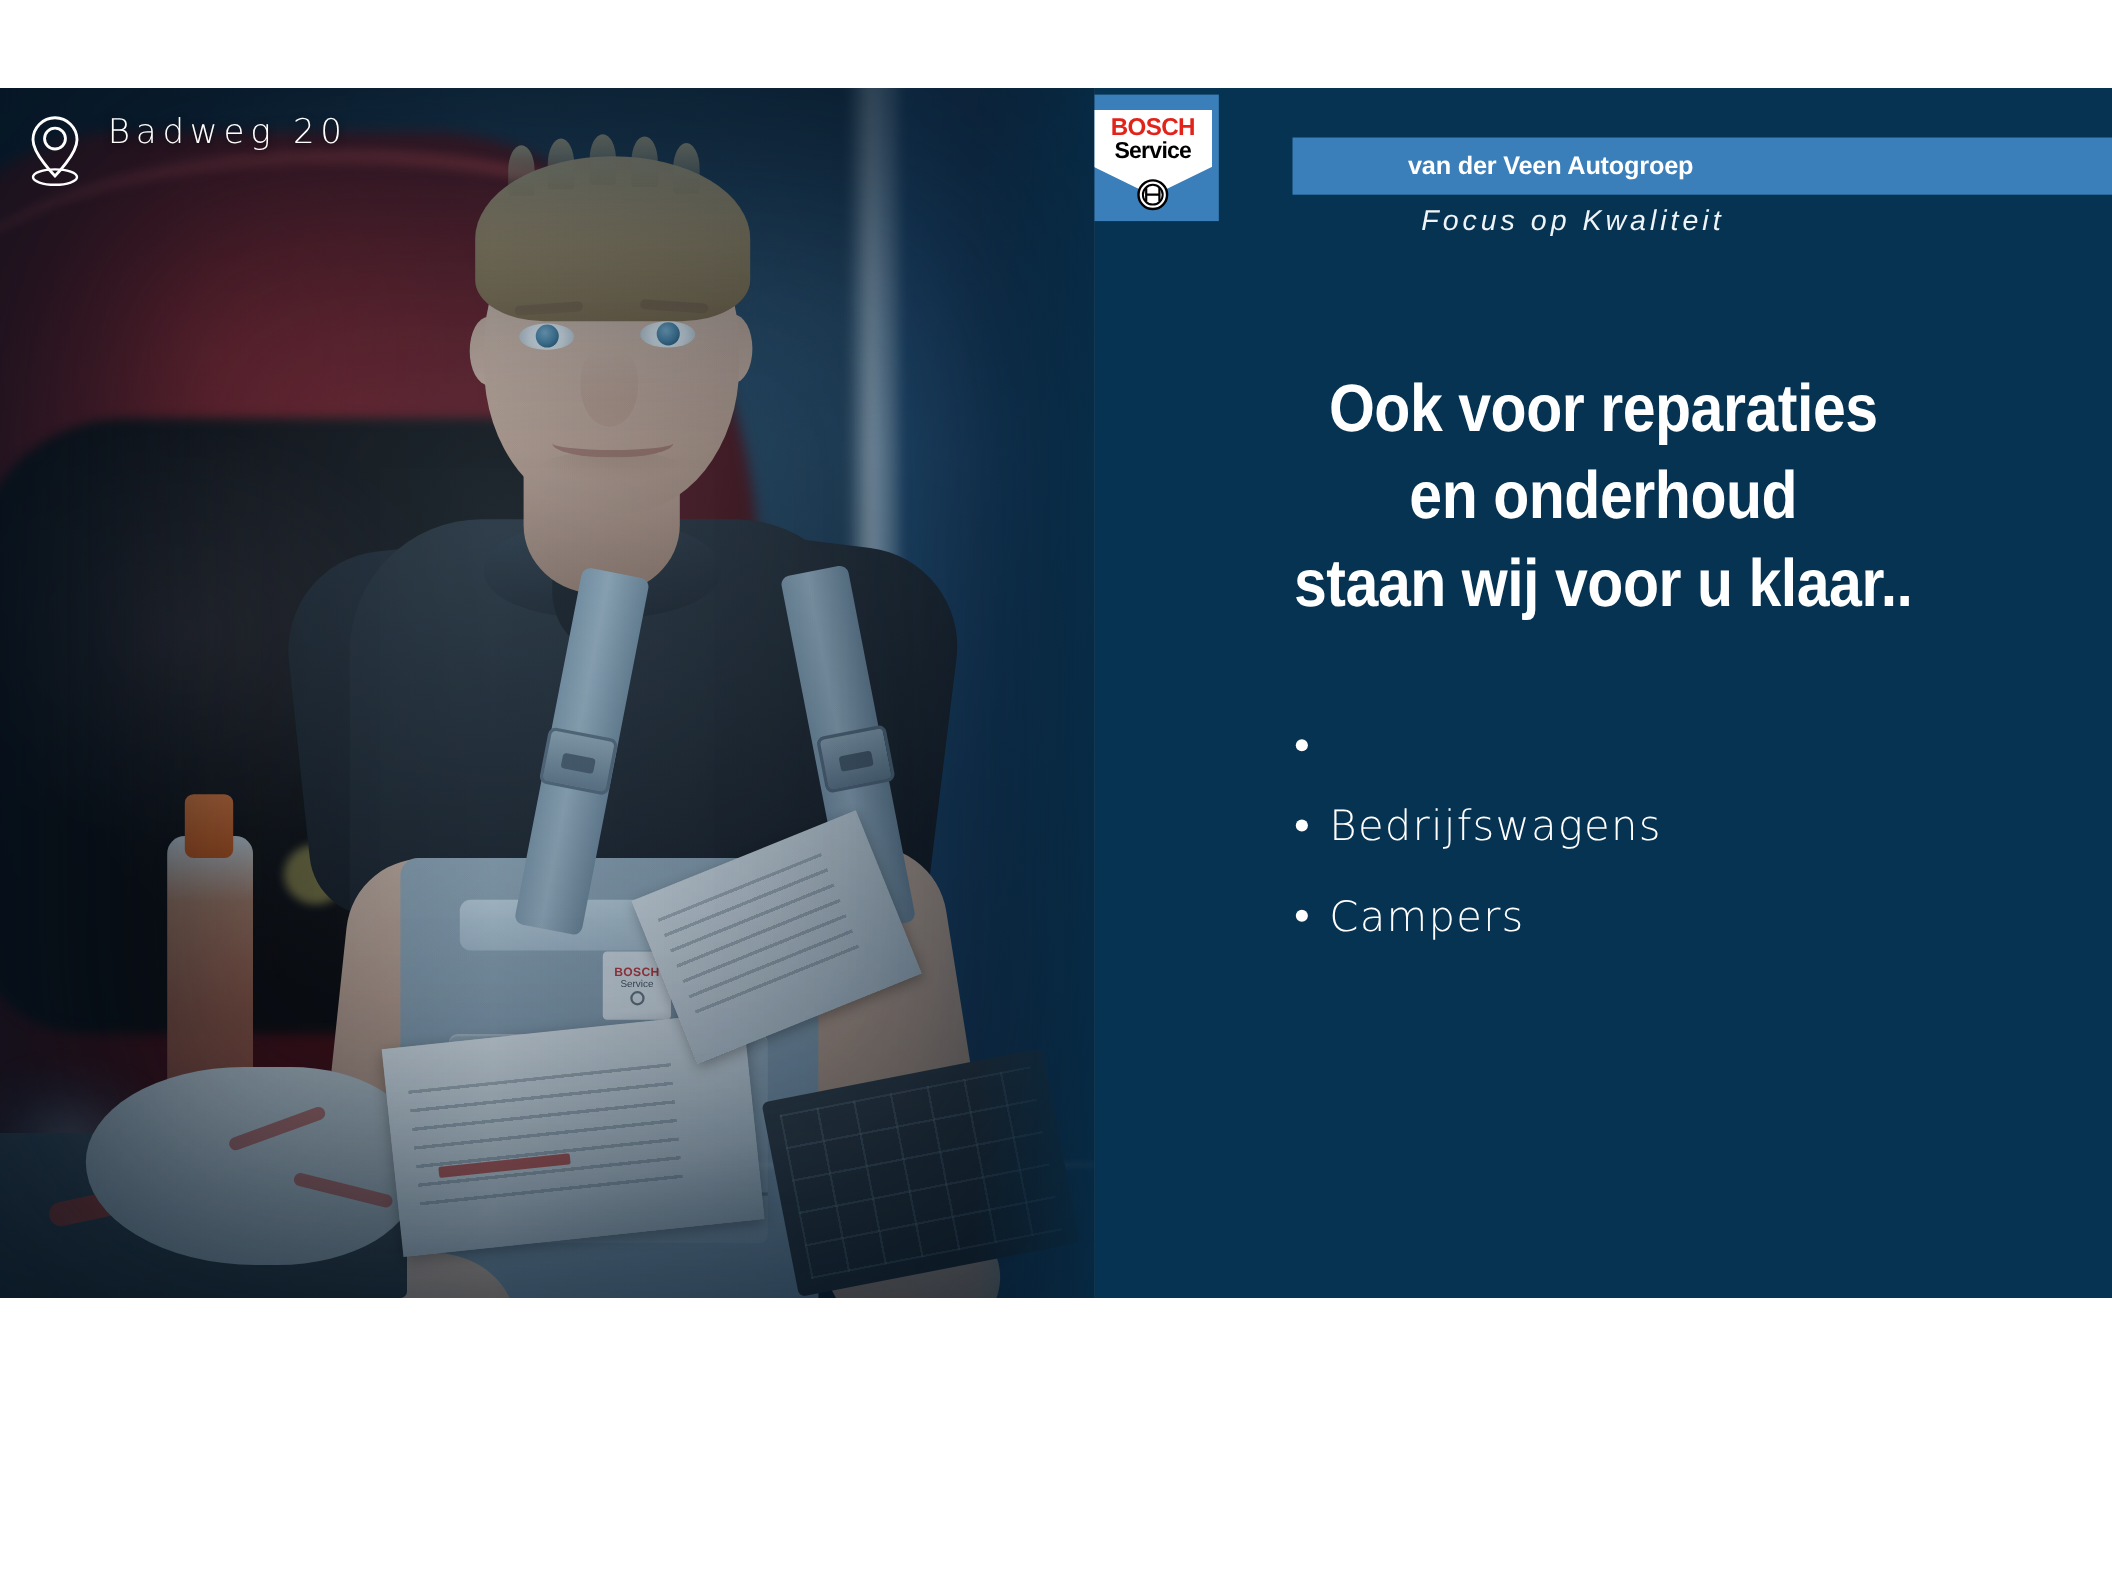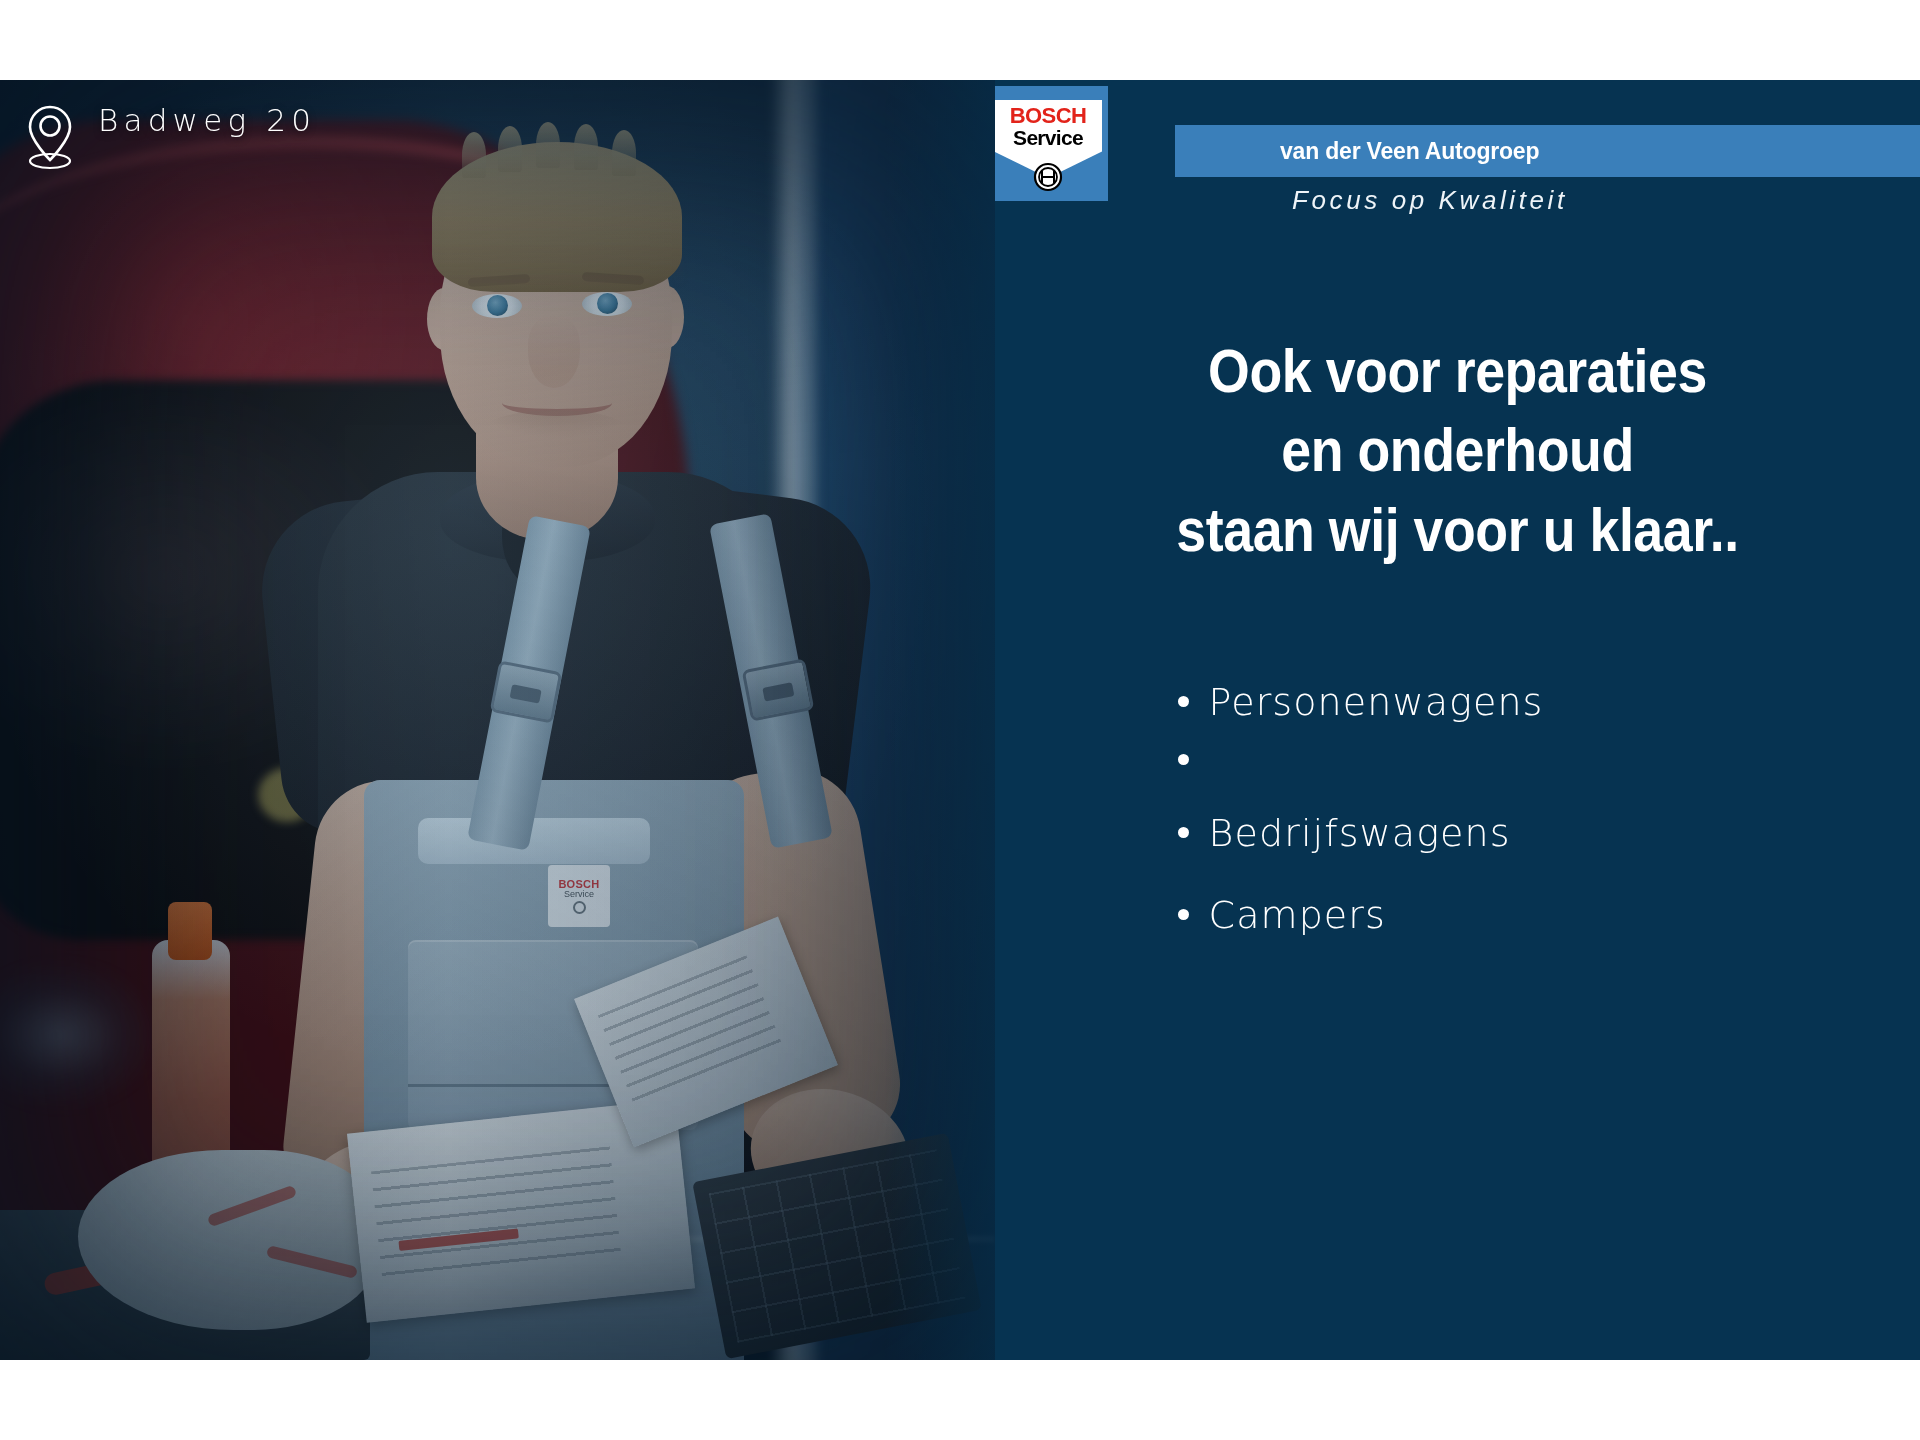--- a/index.html
+++ b/index.html
@@ -3,21 +3,21 @@
 <meta charset="utf-8">
 <style>
   * { margin:0; padding:0; box-sizing:border-box; }
   html,body { width:1920px; height:1440px; background:#ffffff; overflow:hidden; }
   body { font-family:"Liberation Sans", sans-serif; }
 
   #ad { position:relative; width:1920px; height:1440px; background:#ffffff; }
 
   
   .stage {
-    position:absolute; left:0; top:80px; width:1920px; height:1280px;
+    position:absolute; left:0; top:80px; width:1920px; height:1100px;
     display:flex; overflow:hidden;
   }
 
   
   .photo {
     position:relative; width:995px; height:100%;
     overflow:hidden; background:#16262f;
   }
   .photo-canvas { position:absolute; inset:0; }
 
@@ -503,24 +503,20 @@
 
       <div class="headline">
         <div>Ook voor reparaties</div>
         <div>en onderhoud</div>
         <div>staan wij voor u klaar..</div>
       </div>
 
       <div class="bullets">
         <div class="bullet-row">
           <div class="bullet-dot"></div>
-          <div class="bullet-label">Personenwagens</div>
-        </div>
-        <div class="bullet-row">
-          <div class="bullet-dot"></div>
         </div>
         <div class="bullet-row">
           <div class="bullet-dot"></div>
           <div class="bullet-label">Bedrijfswagens</div>
         </div>
         <div class="bullet-row">
           <div class="bullet-dot"></div>
           <div class="bullet-label">Campers</div>
         </div>
       </div>

